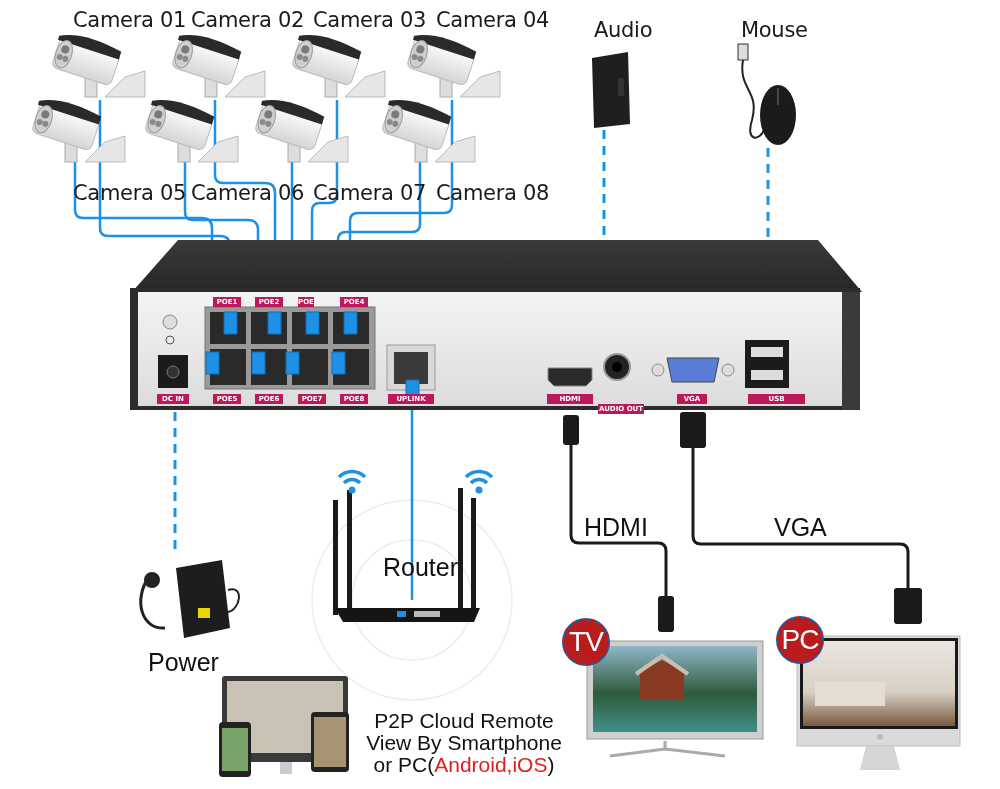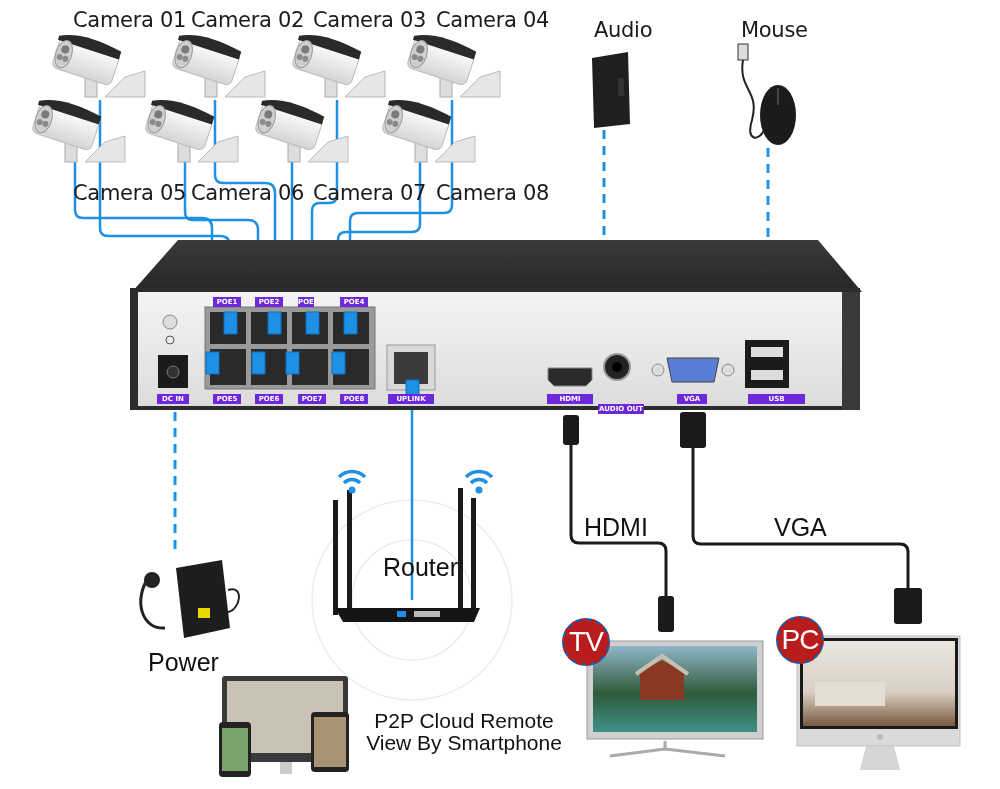--- a/index.html
+++ b/index.html
@@ -1,21 +1,21 @@
 <!DOCTYPE html>
 <html><head>
 <meta charset="utf-8">
 <style>
   html, body { margin:0; padding:0; background:#ffffff; }
   body { width:1000px; height:789px; position:relative; overflow:hidden;
          font-family:"Liberation Sans", sans-serif; color:#111; }
   .lbl { position:absolute; font-family:"DejaVu Sans", sans-serif; font-size:21px; color:#1a1a1a; white-space:nowrap; letter-spacing:-0.3px; }
   .big { position:absolute; font-family:"Liberation Sans", sans-serif; font-size:25px; color:#111; white-space:nowrap; }
   svg { position:absolute; left:0; top:0; overflow:visible; }
-  .portlabel { position:absolute; background:#6d28d9; color:#fff; font-family:"DejaVu Sans", sans-serif;
+  .portlabel { position:absolute; background:#be185d; color:#fff; font-family:"DejaVu Sans", sans-serif;
                font-weight:bold; font-size:7px; text-align:center; line-height:10px; height:10px; }
   .remote { position:absolute; font-family:"Liberation Sans", sans-serif; font-size:21px; line-height:22px; color:#111; text-align:center; }
   .red { color:#e0201e; }
   .badge { position:absolute; width:44px; height:44px; border-radius:50%; background:#b91c1c;
            border:2px dashed #0d5fb0; color:#fff; font-family:"Liberation Sans", sans-serif; font-size:28px;
            display:flex; align-items:center; justify-content:center; letter-spacing:-1px; }
 </style>
 </head>
 <body>
 
@@ -329,13 +329,14 @@
 <div class="big" style="left:148px; top:648px;">Power</div>
 <div class="big" style="left:584px; top:513px;">HDMI</div>
 <div class="big" style="left:774px; top:513px;">VGA</div>
 
 <div class="badge" style="left:562px; top:618px;">TV</div>
 <div class="badge" style="left:776px; top:616px;">PC</div>
 
 <div class="remote" style="left:358px; top:710px; width:212px;">
   <div>P2P Cloud Remote</div>
   <div>View By Smartphone</div>
+  <div><span>or PC(</span><span class="red">Android,iOS</span><span>)</span></div>
 </div>
 
 </body></html>

